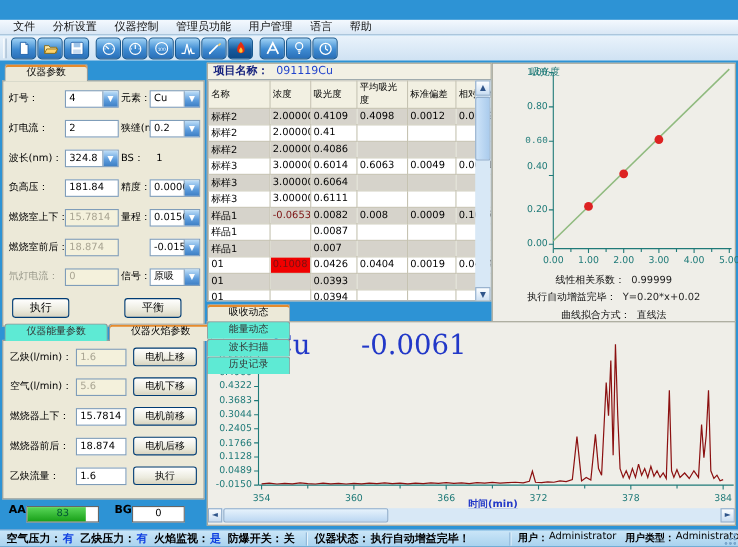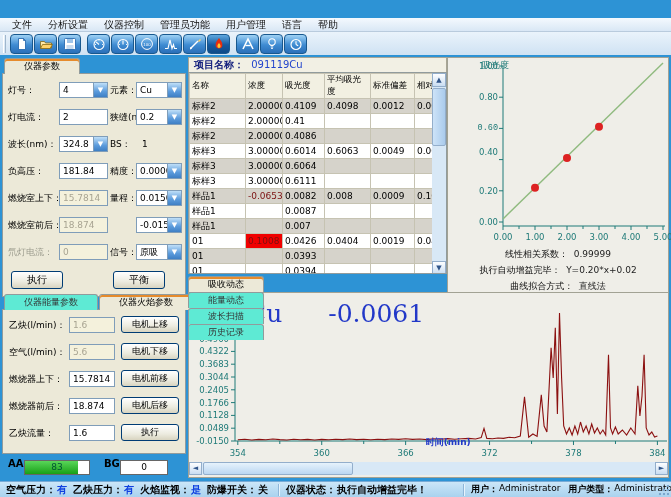--- a/index.html
+++ b/index.html
@@ -564,21 +564,21 @@
         <span class="tk r" style="left: 2px; top: 143px; width: 38px;">-0.0150</span>
       </div>
     <div id="spec-xticks">
         <span class="tk" style="left: 36.7974px; top: 155px; width: 24px; text-align: center;">354</span>
         <span class="tk" style="left: 120.719px; top: 155px; width: 24px; text-align: center;">360</span>
         <span class="tk" style="left: 204.641px; top: 155px; width: 24px; text-align: center;">366</span>
         <span class="tk" style="left: 288.562px; top: 155px; width: 24px; text-align: center;">372</span>
         <span class="tk" style="left: 372.484px; top: 155px; width: 24px; text-align: center;">378</span>
         <span class="tk" style="left: 456.405px; top: 155px; width: 24px; text-align: center;">384</span>
       </div>
-    <span class="time-label" id="time-axis-label" style="left: 236.627px; top: 143px; font-weight: bold;">时间(min)</span>
+    <span class="time-label" id="time-axis-label" style="left: 236.627px; top: 159px; font-weight: bold; text-decoration: underline;">时间(min)</span>
     <div class="hscroll">
       <div class="hbtn" style="left:0">◄</div>
       <div class="hthumb" style="left:14px; width:150px"></div>
       <div class="hbtn" style="right:0">►</div>
     </div>
   </div>
 
   <div id="statusbar">
     <span id="st-left" style="display:flex">
         <span class="st-item">

